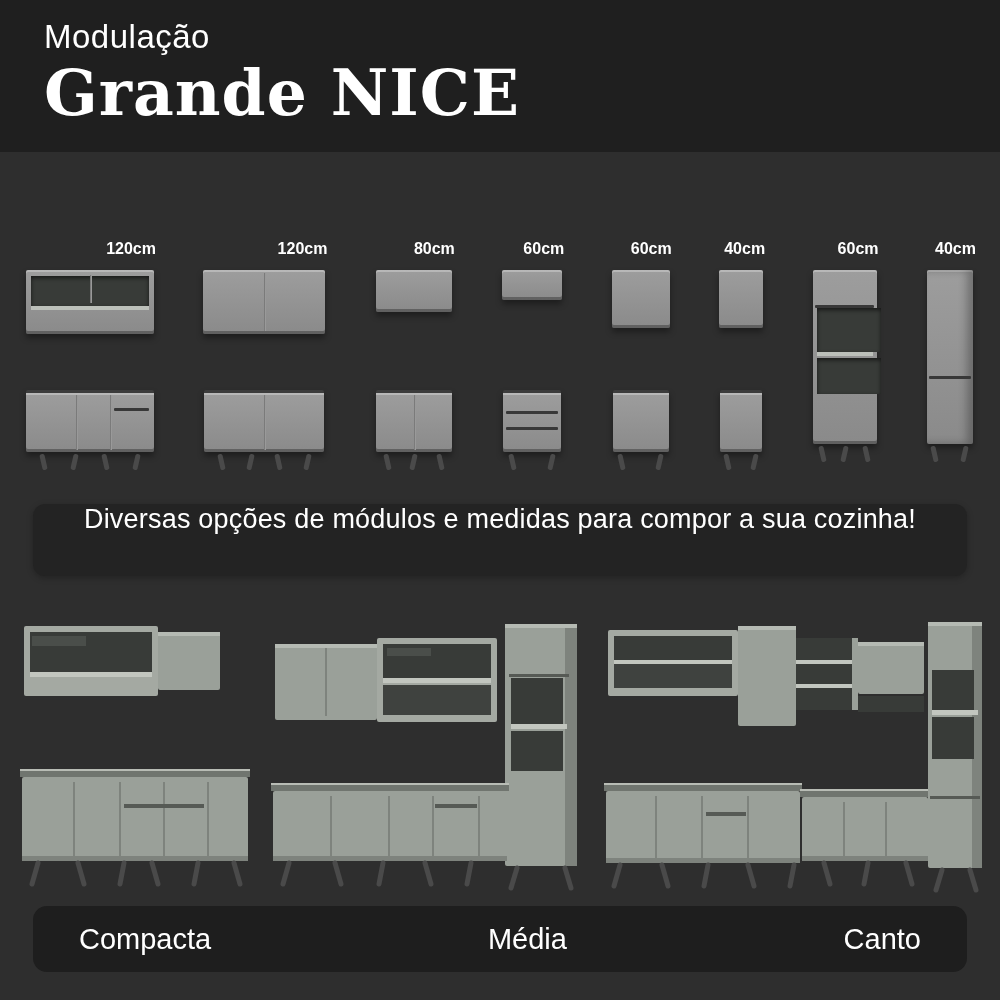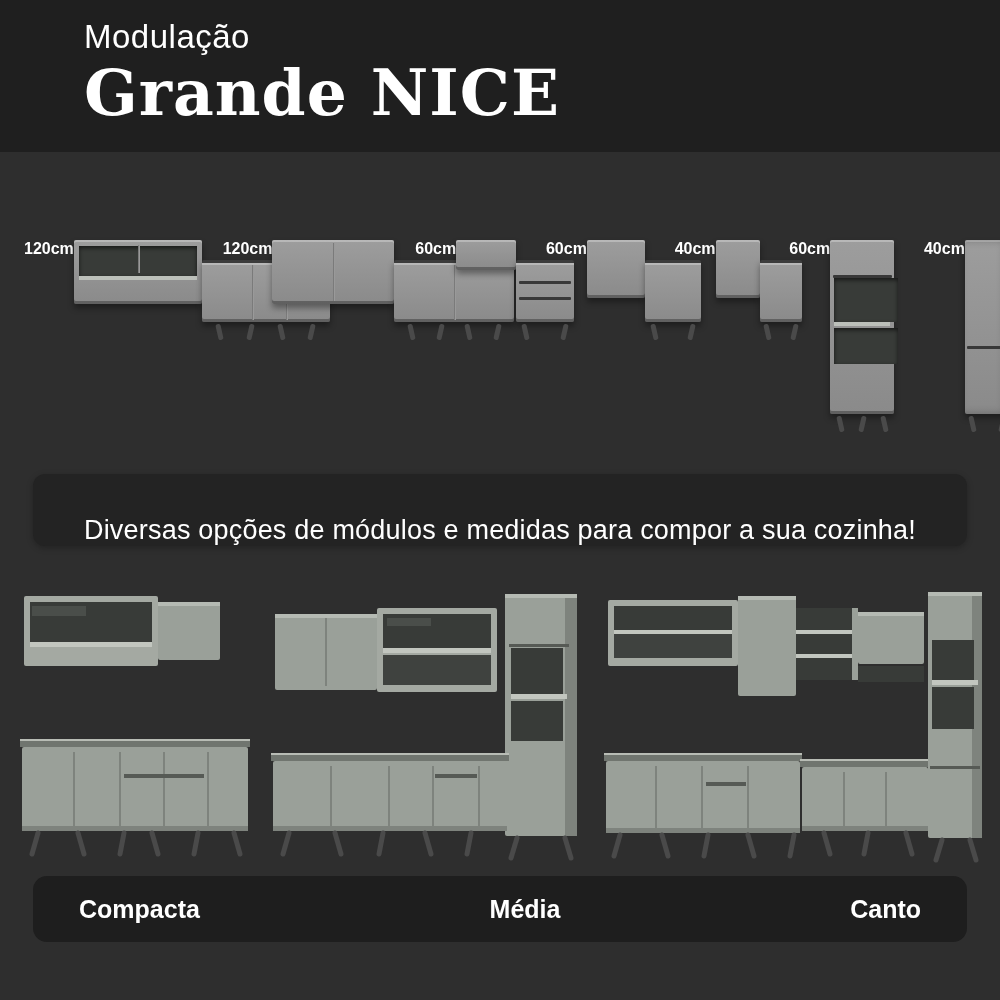--- a/index.html
+++ b/index.html
@@ -5,27 +5,27 @@
   :root{
     --c-background:#2e2e2e; --c-header_bg:#1f1f1f; --c-banner_bg:#232323; --c-bar_bg:#1e1e1e;
     --c-text:#ffffff; --c-cabinet:#909090; --c-cabinet_dark_edge:#5a5a5a; --c-interior:#383b38;
     --c-kitchen_face:#9aa099; --c-shelf:#bcc0ba; --c-leg:#4a4a4a; --c-counter:#3c3c3c;
   }
   *{margin:0;padding:0;box-sizing:border-box;}
   html,body{width:1000px;height:1000px;overflow:hidden;}
   body{background:var(--c-background);font-family:"Liberation Sans",sans-serif;color:var(--c-text);}
 
   
-  .header{height:152px;background:var(--c-header_bg);padding:18px 0 0 84px;}
+  .header{height:152px;background:var(--c-header_bg);padding:18px 0 0 44px;}
   .kicker{font-size:33px;font-weight:400;letter-spacing:.5px;}
   .title{font-family:"DejaVu Serif",serif;font-size:63px;font-weight:bold;letter-spacing:1px;margin-top:0px;}
 
   
   .modules{width:952px;margin:88px auto 0 auto;display:flex;justify-content:space-between;align-items:flex-start;}
-  .col{display:flex;flex-direction:row;align-items:flex-start;}
+  .col{display:flex;flex-direction:column;align-items:flex-end;}
   .mlabel{font-size:16px;font-weight:bold;height:22px;margin-bottom:8px;white-space:nowrap;}
   .cell{display:flex;justify-content:center;width:100%;}
   .cell.top{height:100px;align-items:flex-start;}
   .cell.bot{height:104px;align-items:flex-end;padding-bottom:4px;}
   .cell.tall{height:204px;align-items:flex-start;padding-bottom:0;}
 
   .cab{position:relative;background:linear-gradient(180deg,#9d9d9d,#8a8a8a);border-radius:2px;
        box-shadow:inset 0 2px 0 rgba(255,255,255,.28), inset 0 -3px 0 rgba(0,0,0,.30), 0 4px 6px rgba(0,0,0,.38);}
   .cab.base{border-top:3px solid var(--c-counter);}
   .vs{position:absolute;top:4%;bottom:4%;width:2px;background:linear-gradient(90deg,#6b6b6b,#a9a9a9);}
@@ -36,31 +36,31 @@
              box-shadow:0 4px 6px rgba(0,0,0,.38), inset 0 2px 5px rgba(0,0,0,.55);}
   .legsrow{display:flex;justify-content:space-between;padding:0 12%;margin-top:2px;}
   .leg{display:block;width:5px;height:16px;background:var(--c-leg);border-radius:2px;transform:rotate(13deg);}
   .leg.l{transform:rotate(-13deg);}
   .sidepanel{background:linear-gradient(180deg,#a6a6a6,#949494);border-radius:2px;
              box-shadow:inset 0 2px 0 rgba(255,255,255,.25), 0 4px 6px rgba(0,0,0,.35);}
   .towersec{width:100%;}
 
   
   .banner{width:934px;margin:30px auto 0 auto;height:72px;background:var(--c-banner_bg);border-radius:12px;
-          display:flex;align-items:flex-end;justify-content:center;box-shadow:0 2px 6px rgba(0,0,0,.25);}
+          display:flex;align-items:flex-start;justify-content:center;box-shadow:0 2px 6px rgba(0,0,0,.25);}
   .banner-text{font-size:27px;font-weight:500;letter-spacing:.2px;}
 
   
   .kitchens{width:976px;margin:24px auto 0 auto;display:flex;justify-content:space-between;align-items:flex-end;}
   .kitchen{display:block;}
 
   
   .sizebar{width:934px;margin:6px auto 0 auto;height:66px;background:var(--c-bar_bg);border-radius:14px;
            display:flex;align-items:center;justify-content:space-between;padding:0 46px;}
-  .size-label{font-size:25px;font-weight:700;}
+  .size-label{font-size:29px;font-weight:400;}
 </style>
 </head>
 <body>
 
 <div class="header">
   <div class="kicker">Modulação</div>
   <div class="title">Grande NICE</div>
 </div>
 
 <div class="modules">
@@ -106,20 +106,38 @@
         <div class="legsrow" style="width:120px">
             <i class="leg l"></i>
             <i class="leg"></i>
             <i class="leg l"></i>
             <i class="leg"></i>
           </div>
       </div>
     </div>
   </div>
 
+  <div class="col" style="width:82px">
+    <div class="mlabel">80cm</div>
+    <div class="cell top">
+      <div class="cab" style="width:76px;height:42px"></div>
+    </div>
+    <div class="cell bot">
+      <div>
+        <div class="cab base" style="width:76px;height:62px">
+          <div class="vs" style="left:50%"></div>
+        </div>
+        <div class="legsrow" style="width:76px">
+            <i class="leg l"></i>
+            <i class="leg"></i>
+            <i class="leg l"></i>
+          </div>
+      </div>
+    </div>
+  </div>
 
 
   <div class="col" style="width:64px">
     <div class="mlabel">60cm</div>
     <div class="cell top">
       <div class="cab" style="width:60px;height:30px"></div>
     </div>
     <div class="cell bot">
       <div>
         <div class="cab base" style="width:58px;height:62px">

